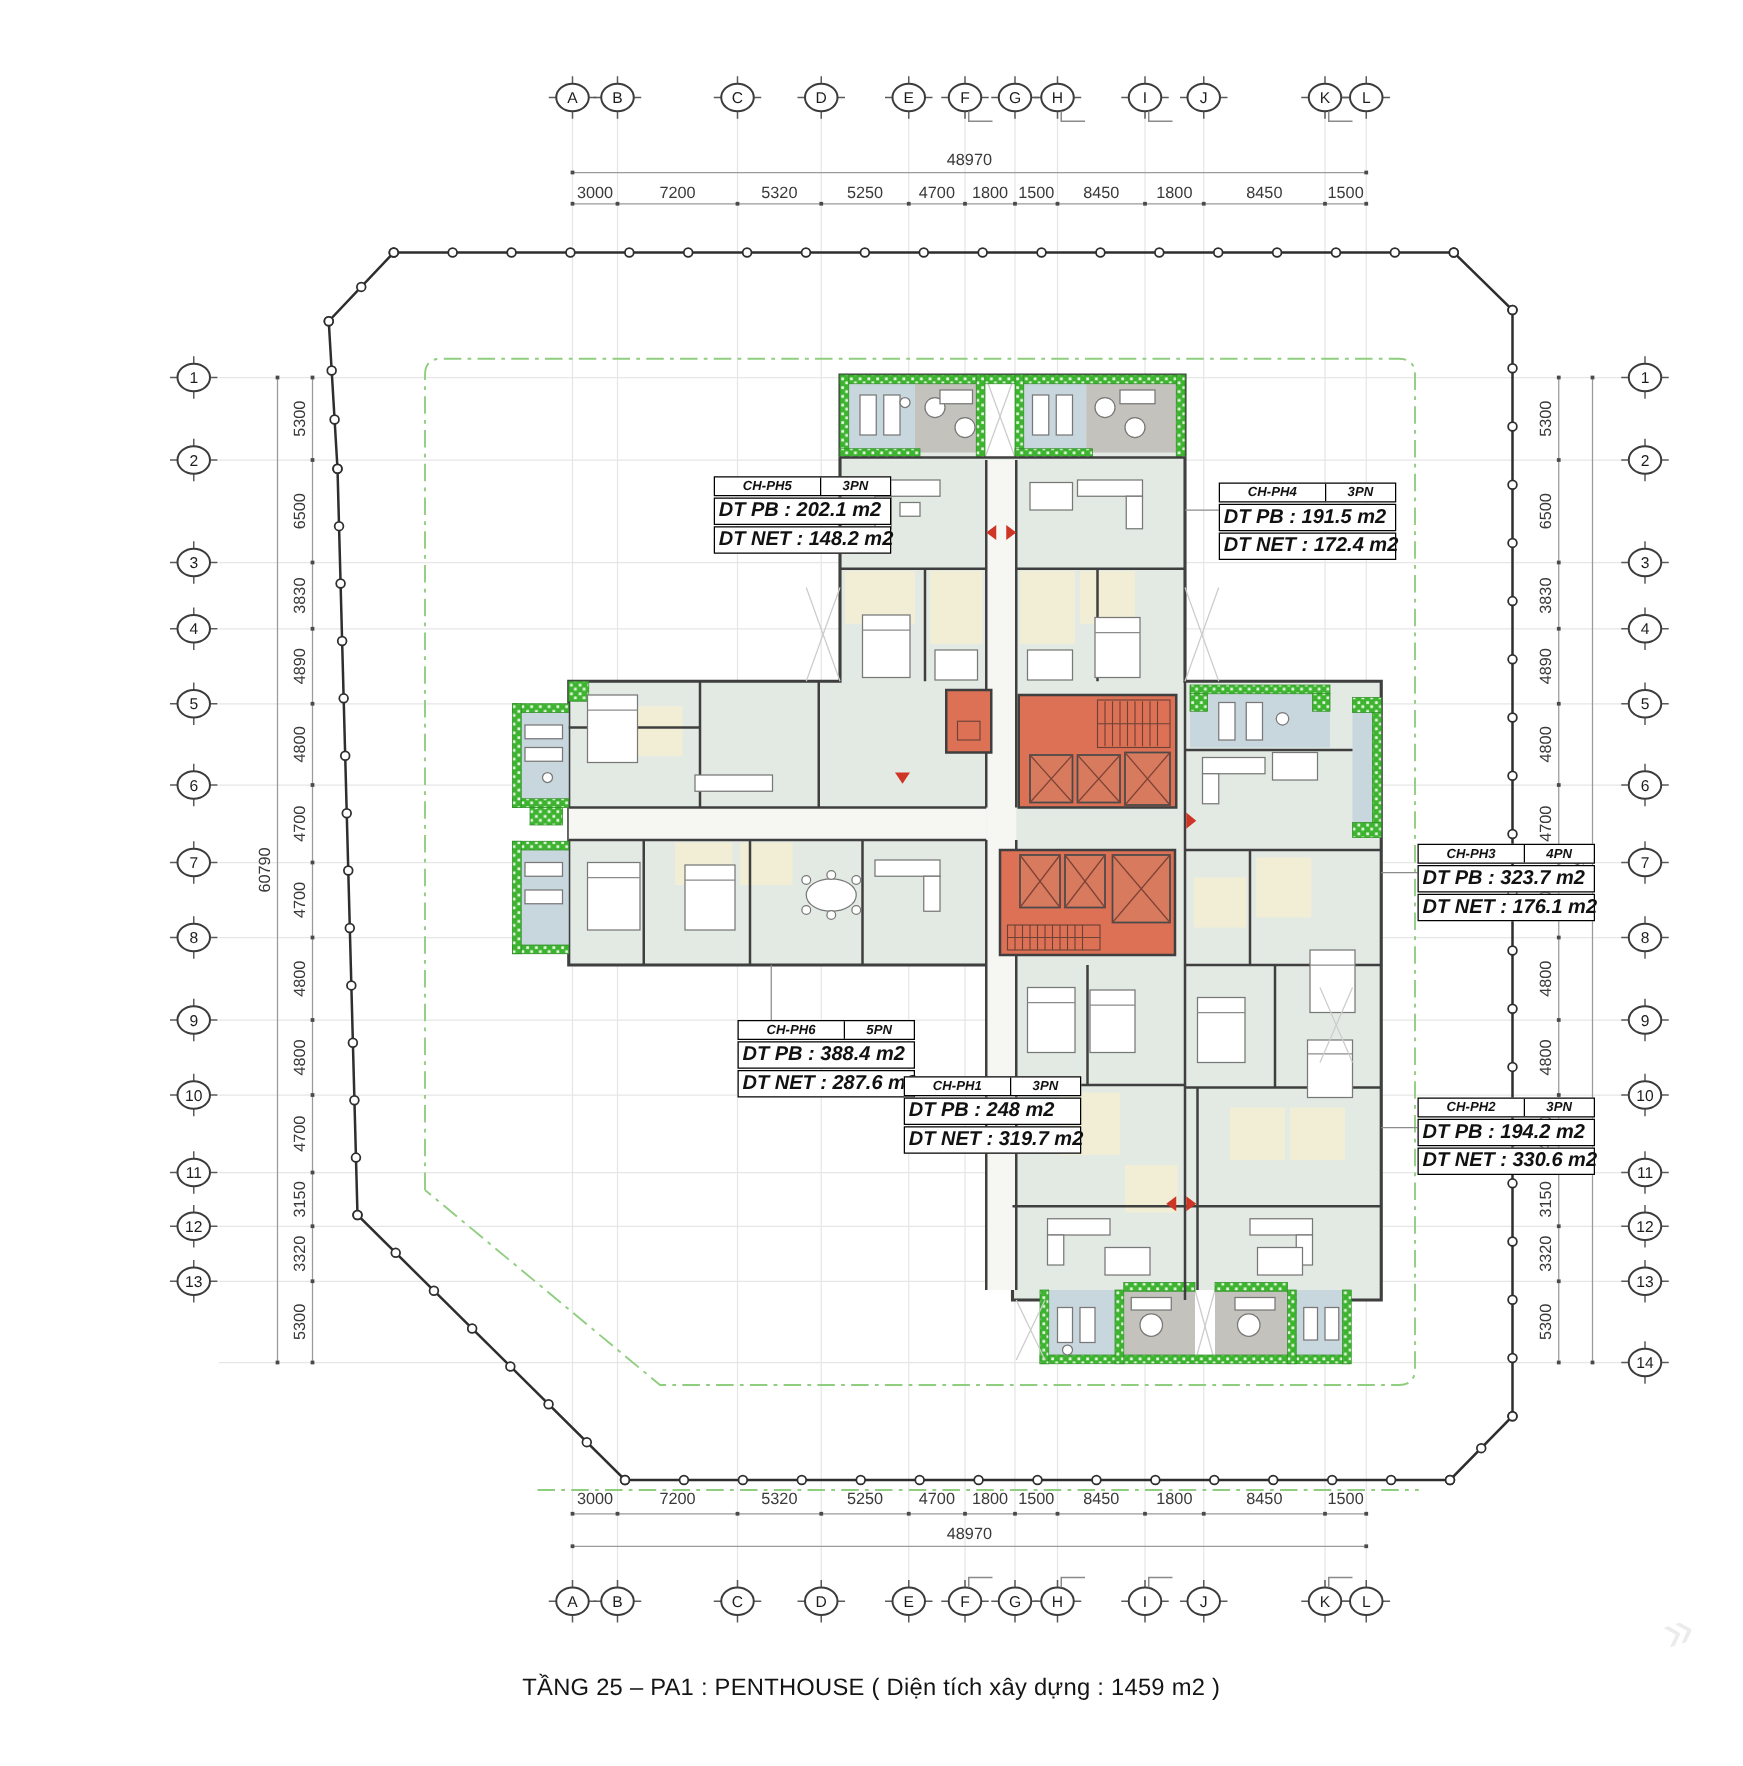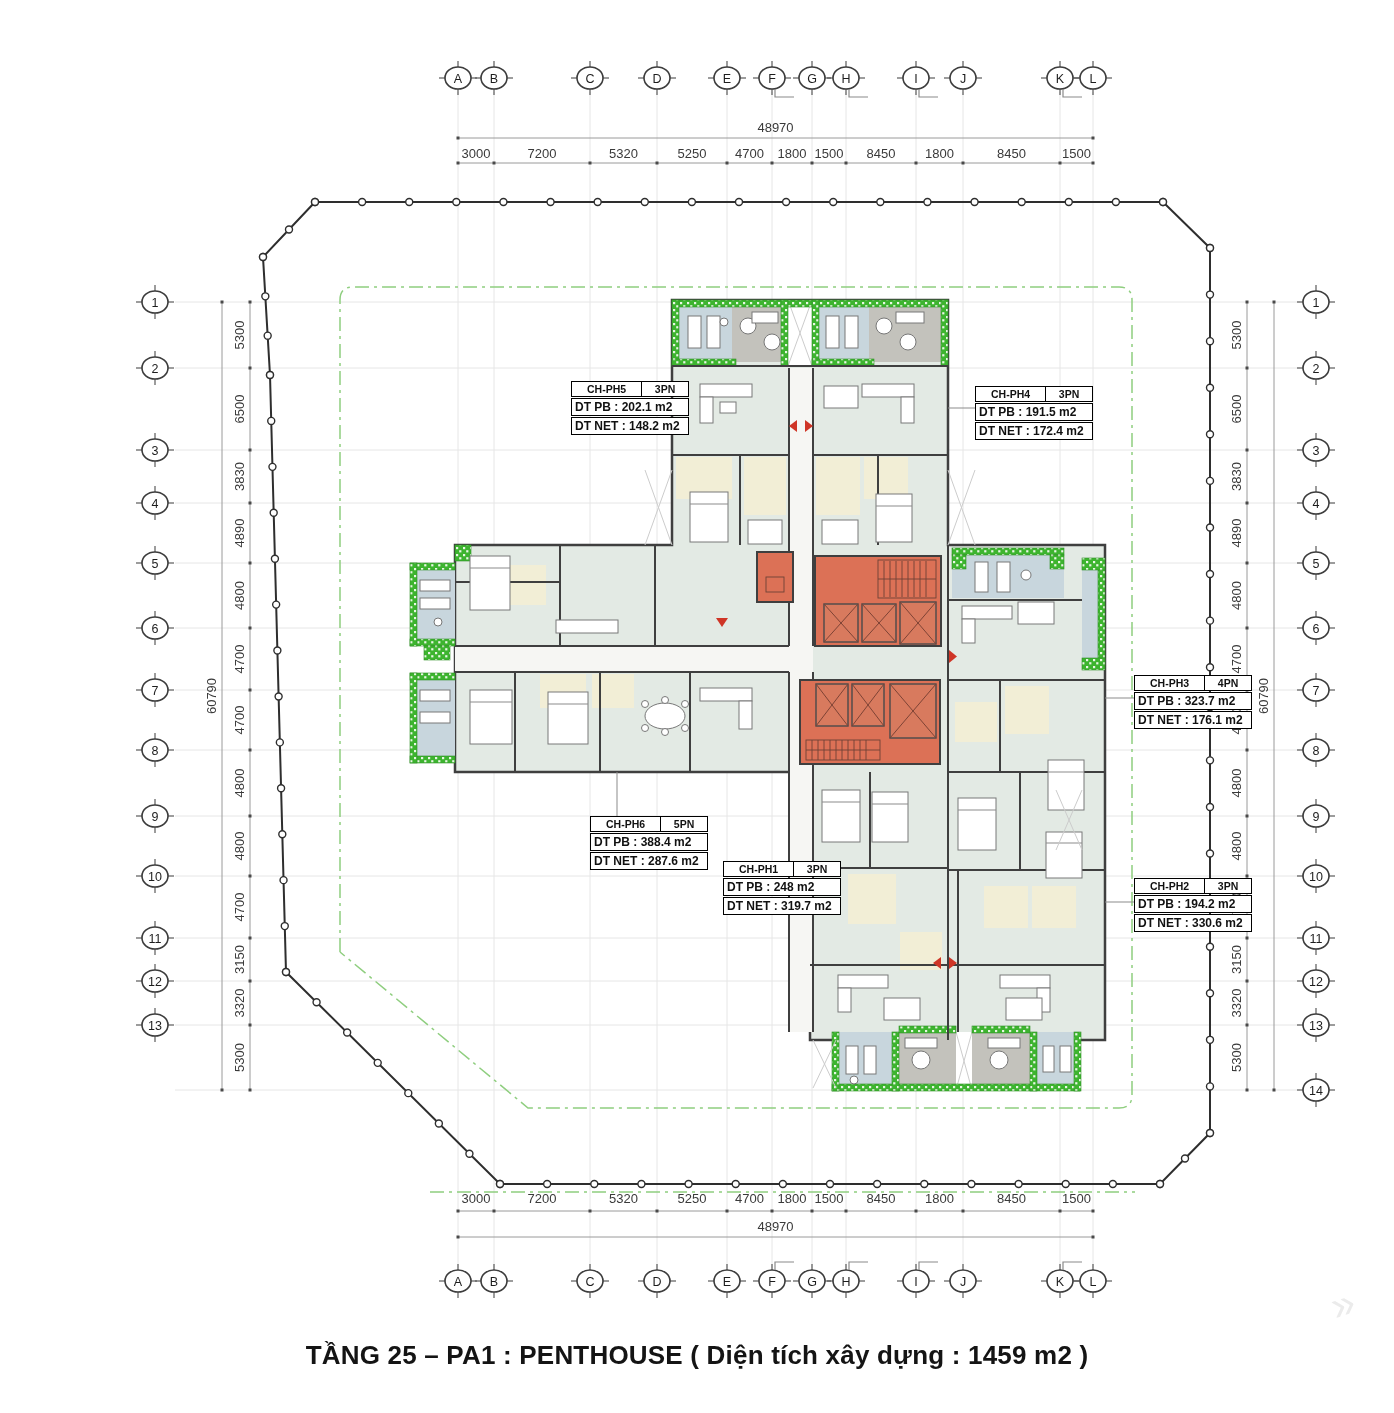--- a/index.html
+++ b/index.html
@@ -26,29 +26,29 @@
   .bnd{stroke:var(--bnd);stroke-width:2;fill:none;}
   .bnode{fill:#ffffff;stroke:var(--bnd);stroke-width:1.4;}
   .setback{stroke:var(--setg);stroke-width:1.5;fill:none;stroke-dasharray:14 5 3 5;}
   .dimline{stroke:#9a9a9a;stroke-width:1;}
   .dimtick{fill:#4a4a4a;}
   .dimtxt{fill:var(--dimt);font-size:13px;}
   .bubble{fill:#fff;stroke:#3c3c3c;stroke-width:1.6;}
   .bubtxt{fill:#1d1d1d;font-size:12.5px;}
   .btick{stroke:#5a5a5a;stroke-width:1.2;}
   .bflag{stroke:#8a8a8a;stroke-width:1.2;fill:none;}
-  .apt{position:absolute;width:118px;background:transparent;}
+  .apt{position:absolute;width:142px;background:transparent;font-style:italic;}
   .apt-h{display:flex;border:1.6px solid #000;background:#fff;margin-bottom:1px;}
   .apt-h span{display:block;text-align:center;font-weight:bold;font-size:10.5px;padding:1px 2px;color:#111;}
   .apt-h .code{flex:1.55;border-right:1.6px solid #000;}
   .apt-h .pn{flex:1;}
-  .apt-r{border:1.6px solid #000;background:#fff;font-weight:bold;font-size:12px;
+  .apt-r{border:1.6px solid #000;background:#fff;font-weight:bold;font-size:16px;
          color:#111;padding:1px 3px;margin-bottom:1px;white-space:nowrap;}
   .title{position:absolute;left:0;right:0;top:1340px;text-align:center;
-         font-weight:bold;font-size:26px;color:#141414;letter-spacing:.2px;}
+         font-weight:normal;font-size:19px;color:#141414;letter-spacing:.2px;}
   .wm{position:absolute;right:40px;top:1280px;color:#d8d8d8;opacity:.5;
       font-size:42px;transform:rotate(-18deg);}
 </style>
 </head>
 <body>
 
 <div class="stage">
 
 <svg width="1394" height="1413" viewBox="0 0 1394 1413">
   <defs>

